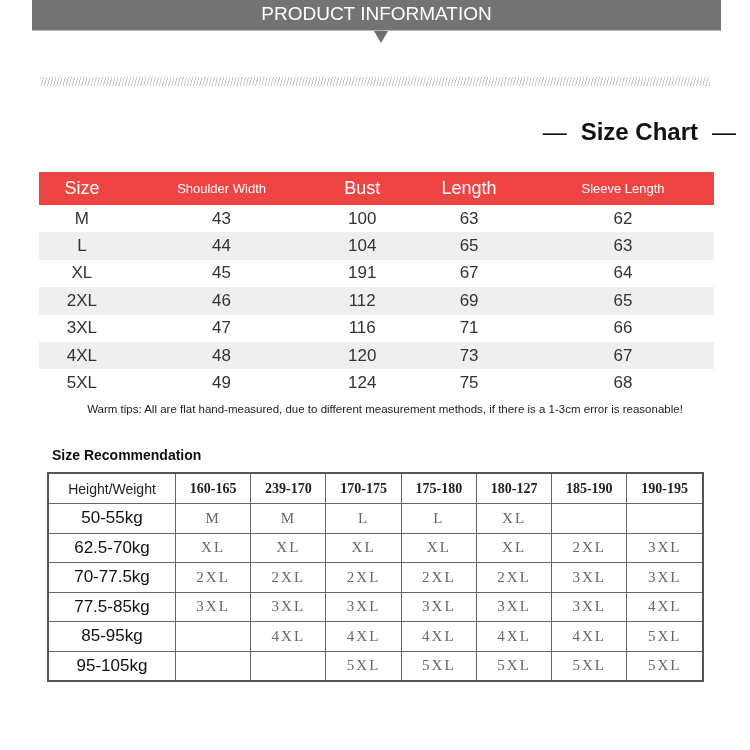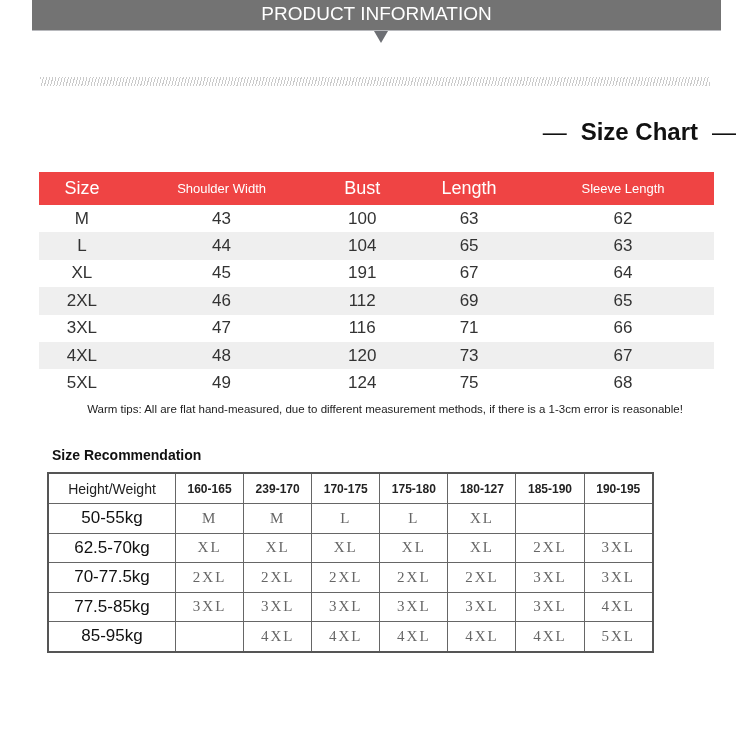--- a/index.html
+++ b/index.html
@@ -34,25 +34,25 @@
     table.size th.big { font-size: 18px; }
     table.size th.small { font-size: 13px; }
     table.size td { height: 27.4px; padding: 0; text-align: center; font-size: 17px; color: #333; }
     table.size tr.alt td { background: #efefef; }
     .tips {
       position: absolute; left: 0; top: 403px; width: 770px; text-align: center;
       font-size: 11.5px; color: #222;
     }
     .rec-title { position: absolute; left: 52px; top: 447px; font-size: 14px; font-weight: bold; color: #111; }
     table.rec {
-      position: absolute; left: 47px; top: 472px; width: 607px; border-collapse: collapse;
+      position: absolute; left: 47px; top: 472px; width: 657px; border-collapse: collapse;
       border: 2px solid #555;
     }
     table.rec th, table.rec td { border: 1px solid #666; padding: 0; text-align: center; }
-    table.rec th { height: 29px; font-size: 12px; font-weight: bold; font-family: Liberation Sans, sans-serif; }
+    table.rec th { height: 29px; font-size: 14px; font-weight: bold; font-family: Liberation Serif, serif; }
     table.rec th.hw { font-family: "Liberation Sans", sans-serif; font-weight: normal; font-size: 14px; width: 126px; }
     table.rec td { height: 28.5px; font-family: "Liberation Serif", serif; font-size: 15px; color: #666; letter-spacing: 2px; }
     table.rec td.wt { font-family: "Liberation Sans", sans-serif; font-size: 17px; color: #111; letter-spacing: 0; }
   </style>
 </head>
 <body>
 
 <div class="banner">
   <span>PRODUCT INFORMATION</span>
 </div>
@@ -187,14 +187,24 @@
       <tr>
         <td class="wt">85-95kg</td>
         <td></td>
         <td>4XL</td>
         <td>4XL</td>
         <td>4XL</td>
         <td>4XL</td>
         <td>4XL</td>
         <td>5XL</td>
       </tr>
+      <tr>
+        <td class="wt">95-105kg</td>
+        <td></td>
+        <td></td>
+        <td>5XL</td>
+        <td>5XL</td>
+        <td>5XL</td>
+        <td>5XL</td>
+        <td>5XL</td>
+      </tr>
     </tbody>
 </table>
 
 </body></html>

